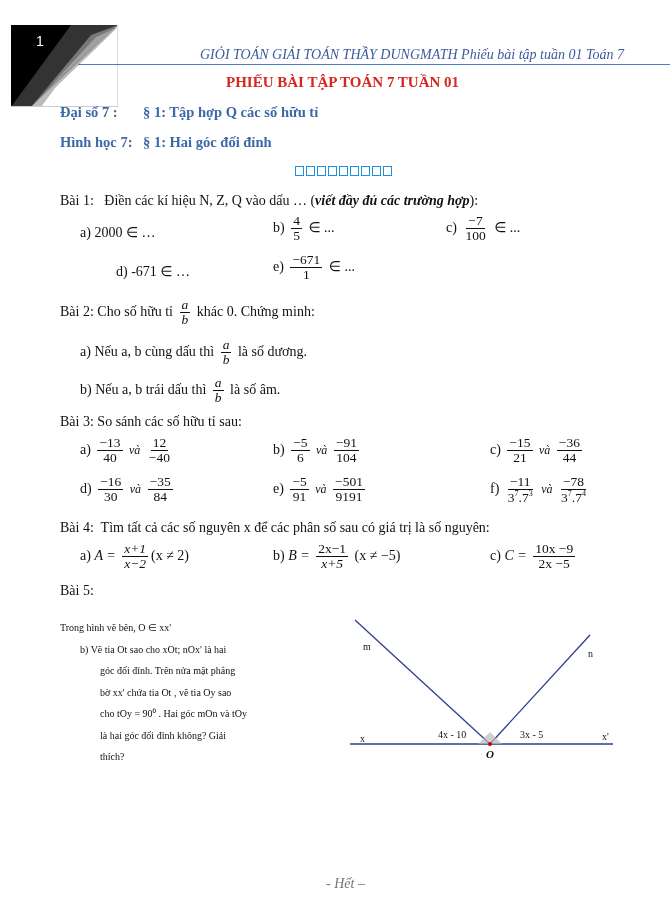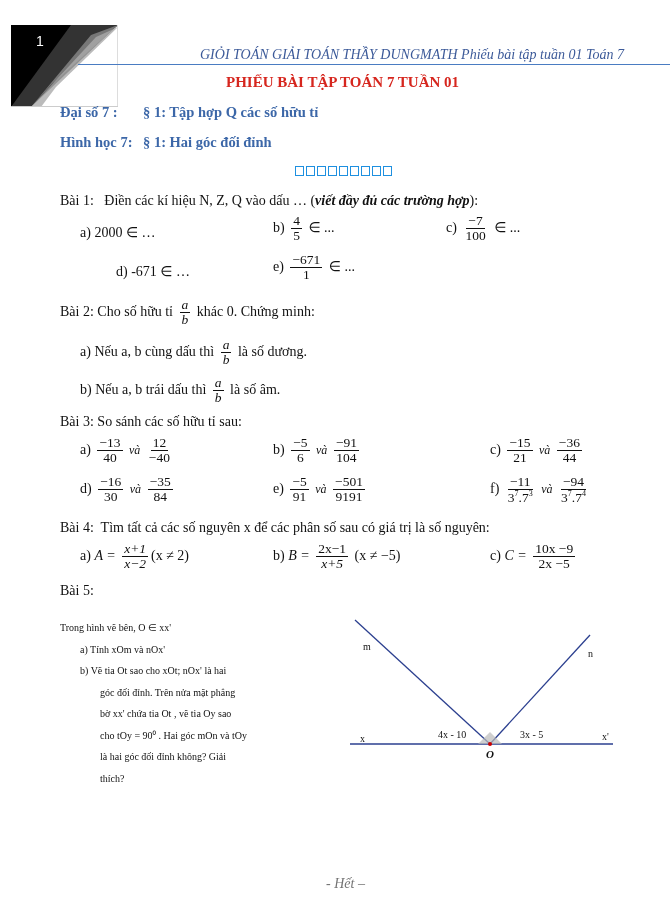--- a/index.html
+++ b/index.html
@@ -195,21 +195,21 @@
     </span>
 </div>
 <div class="abs line" style="left:490px;top:475px;">
   <span>f)</span>
   <span class="frac">
       <span class="num">−11</span>
       <span class="den"><span>3</span><sup>7</sup>.<span>7</span><sup>3</sup></span>
     </span>
   <span class="it small">và</span>
   <span class="frac">
-      <span class="num">−94</span>
+      <span class="num">−78</span>
       <span class="den"><span>3</span><sup>7</sup>.<span>7</span><sup>4</sup></span>
     </span>
 </div>
 
 <div class="abs line" style="left:60px;top:520px;">
   <span class="bold">Bài 4:</span>&nbsp;
   <span>Tìm tất cả các số nguyên x để các phân số sau có giá trị là số nguyên:</span>
 </div>
 <div class="abs line" style="left:80px;top:542px;">
   <span>a)</span>
@@ -233,21 +233,20 @@
   <span class="it">C =</span>
   <span class="frac">
       <span class="num">10x −9</span>
       <span class="den">2x −5</span>
     </span>
 </div>
 
 <div class="abs line bold" style="left:60px;top:583px;">Bài 5:</div>
 <div class="abs b5text">
   <div>Trong hình vẽ bên,  O ∈ xx'</div>
-  <div class="indent">a)  Tính  xOm  và  nOx'</div>
   <div class="indent">b)  Vẽ tia  Ot  sao cho  xOt; nOx'  là hai</div>
   <div class="indent2">góc đối đỉnh. Trên nửa mặt phẳng</div>
   <div class="indent2">bờ  xx'  chứa tia  Ot , vẽ tia  Oy  sao</div>
   <div class="indent2">cho  tOy = 90⁰  . Hai góc  mOn  và  tOy</div>
   <div class="indent2">là hai góc đối đỉnh không? Giải</div>
   <div class="indent2">thích?</div>
 </div>
 
 <svg class="abs" style="left:340px;top:610px;" width="300" height="160">
   <line x1="10" y1="134" x2="273" y2="134" stroke="#2b3f8f" stroke-width="1.5"></line>

